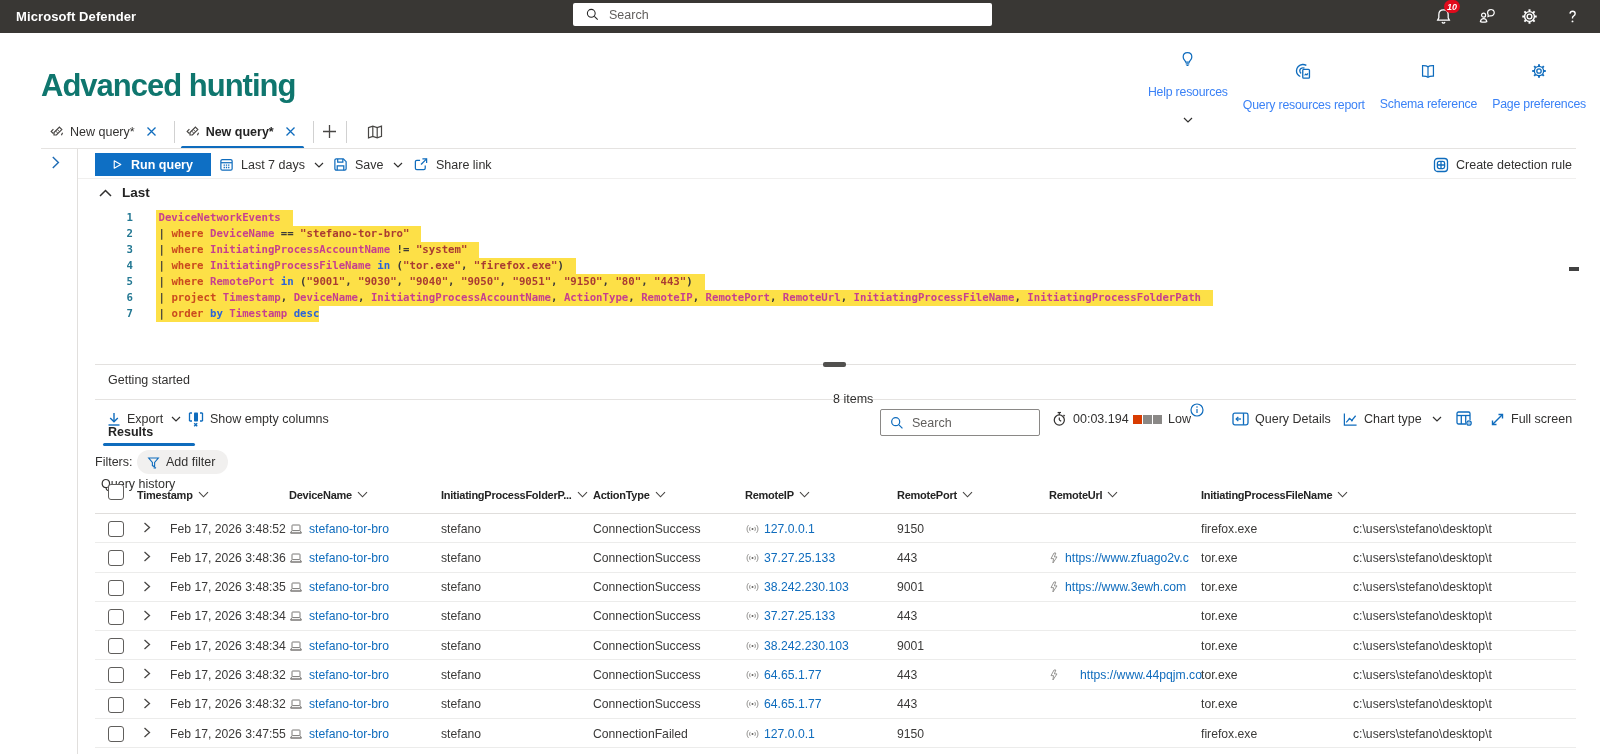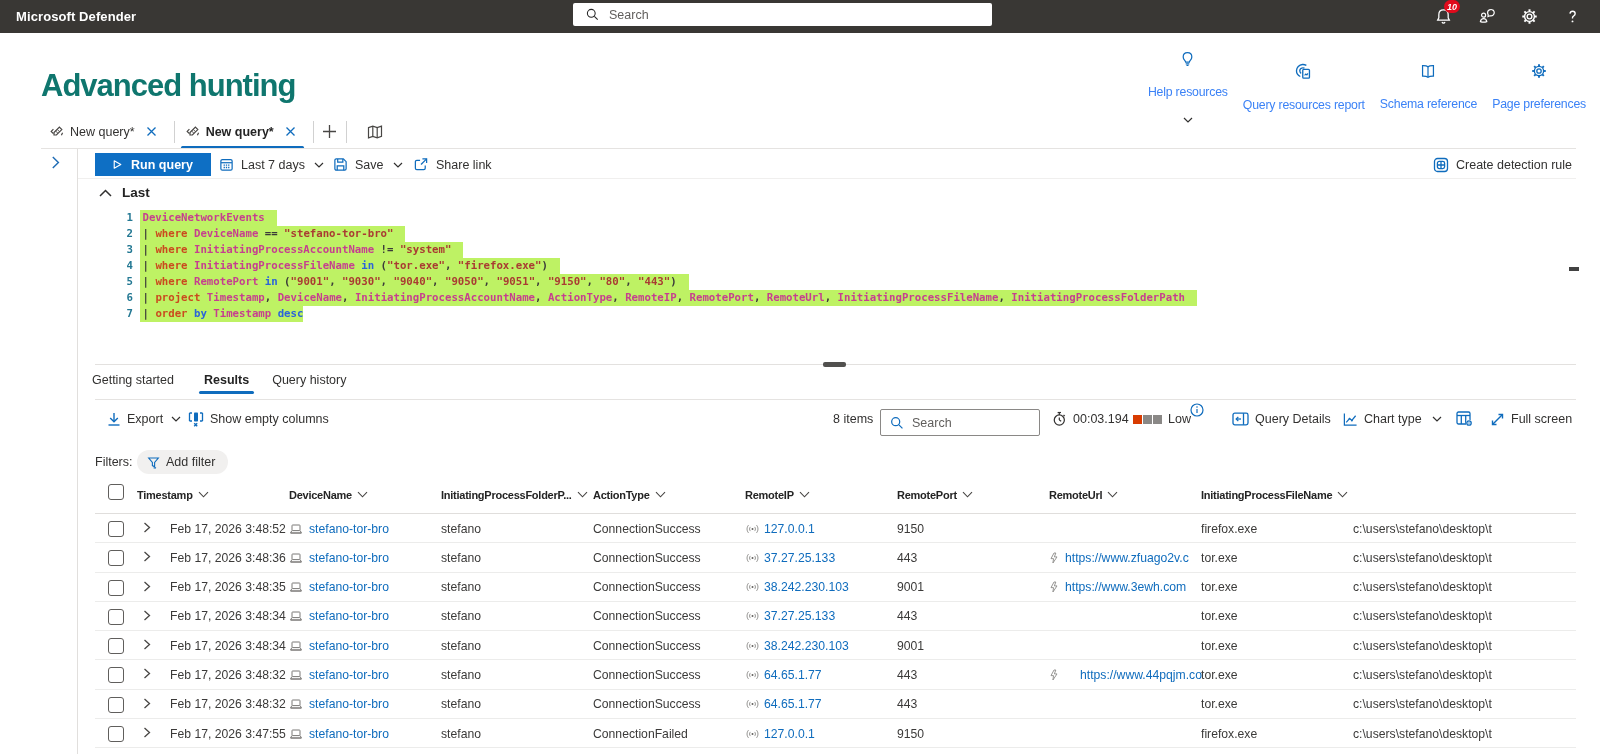--- a/index.html
+++ b/index.html
@@ -36,34 +36,34 @@
   .vline { position:absolute; left:77px; top:149px; width:1px; height:605px; background:#e1dfdd; }
   .runbtn { position:absolute; left:95px; top:153px; width:116px; height:23px; background:#0e6fc4; border-radius:0; border:none; color:#fff; font-size:12.5px; font-weight:600; display:flex; align-items:center; justify-content:center; gap:9px; cursor:pointer; font-family:inherit; }
   .cmditem { position:absolute; top:153px; height:23px; display:flex; align-items:center; gap:7px; font-size:12.5px; color:#323130; cursor:pointer; }
 
   
   .qhead { position:absolute; left:99px; top:185px; display:flex; align-items:center; gap:10px; }
   .qhead .t { font-size:13.5px; font-weight:700; color:#242424; }
   .code { position:absolute; left:0; top:210px; font-family:"DejaVu Sans Mono","Liberation Mono",monospace; font-size:10.7px; font-weight:600; }
   .cline { position:absolute; left:0; width:1600px; height:16px; line-height:16px; white-space:pre; }
   .cline .num { position:absolute; left:0; width:133px; text-align:right; color:#237893; }
-  .cline .sel { position:absolute; left:140px; background:#bef264; padding:0 0 0 2.5px; }
+  .cline .sel { position:absolute; left:156px; background:#fde047; padding:0 0 0 2.5px; }
   .tk-kw { color:#ca4a1e; } 
   .tk-kwb { color:#2b63d9; } 
   .tk-col { color:#c63f8f; } 
   .tk-str { color:#a93b32; } 
   .tk-op { color:#3b3a39; } 
   .minimap-dash { position:absolute; left:1569px; top:267px; width:10px; height:4px; background:#424242; }
 
   
   .splitline { position:absolute; left:95px; top:364px; width:1481px; height:1px; background:#e3e1df; }
   .splithandle { position:absolute; left:823px; top:362px; width:23px; height:5px; background:#51504e; border-radius:2px; }
 
   
-  .rtabs { position:absolute; left:92px; top:372px; display:flex; gap:30px; }
+  .rtabs { position:absolute; left:108px; top:372px; display:flex; gap:30px;flex-direction:column; }
   .rtabs-border { position:absolute; left:95px; top:399px; width:1481px; height:1px; background:#e5e3e1; }
   .rtab { position:relative; font-size:12.5px; line-height:16px; color:#323130; padding-bottom:6px; cursor:pointer; }
   .rtab.active { font-weight:700; color:#242424; }
   .rtab.active .runder { position:absolute; left:-5px; right:-5px; bottom:0; height:3px; background:#0f6cbd; border-radius:2px; }
 
   
   .resbar-item { position:absolute; display:flex; align-items:center; gap:6px; font-size:12.5px; color:#323130; cursor:pointer; height:22px; }
   .res-search { position:absolute; left:880px; top:409px; width:160px; height:27px; border:1px solid #8a8886; border-radius:2px; background:#fff; display:flex; align-items:center; padding-left:9px; gap:8px; }
   .res-search .ph { color:#605e5c; font-size:12.5px; }
   .usage-sq { width:9px; height:9px; display:inline-block; }
@@ -375,21 +375,21 @@
   <span>
       <svg width="16" height="17" viewBox="0 0 16 17" fill="none">
         <path d="M1.5 2 L1.5 10 M1.5 2 L4 2 M1.5 10 L4 10" stroke="#0f6cbd" stroke-width="1.3"></path>
         <path d="M14.5 2 L14.5 10 M14.5 2 L12 2 M14.5 10 L12 10" stroke="#0f6cbd" stroke-width="1.3"></path>
         <rect x="6" y="1.6" width="4" height="9" rx="0.8" fill="#0f6cbd"></rect>
         <path d="M6.2 12.2 L9.2 15.2 M9.2 12.2 L6.2 15.2" stroke="#0f6cbd" stroke-width="1.4"></path>
       </svg>
     </span>
   <span>Show empty columns</span>
 </div>
-<div class="resbar-item static-txt" style="left:833px; top:408px;">
+<div class="resbar-item static-txt" style="left:833px; top:388px;">
   <span>8 items</span>
 </div>
 <div class="res-search">
   <span>
       <svg width="14" height="14" viewBox="0 0 16 16" fill="none" stroke="#0f6cbd" stroke-width="1.4">
         <circle cx="6.5" cy="6.5" r="4.6"></circle>
         <path d="M10.2 10.2 L14.2 14.2"></path>
       </svg>
     </span>
   <span class="ph">Search</span>

